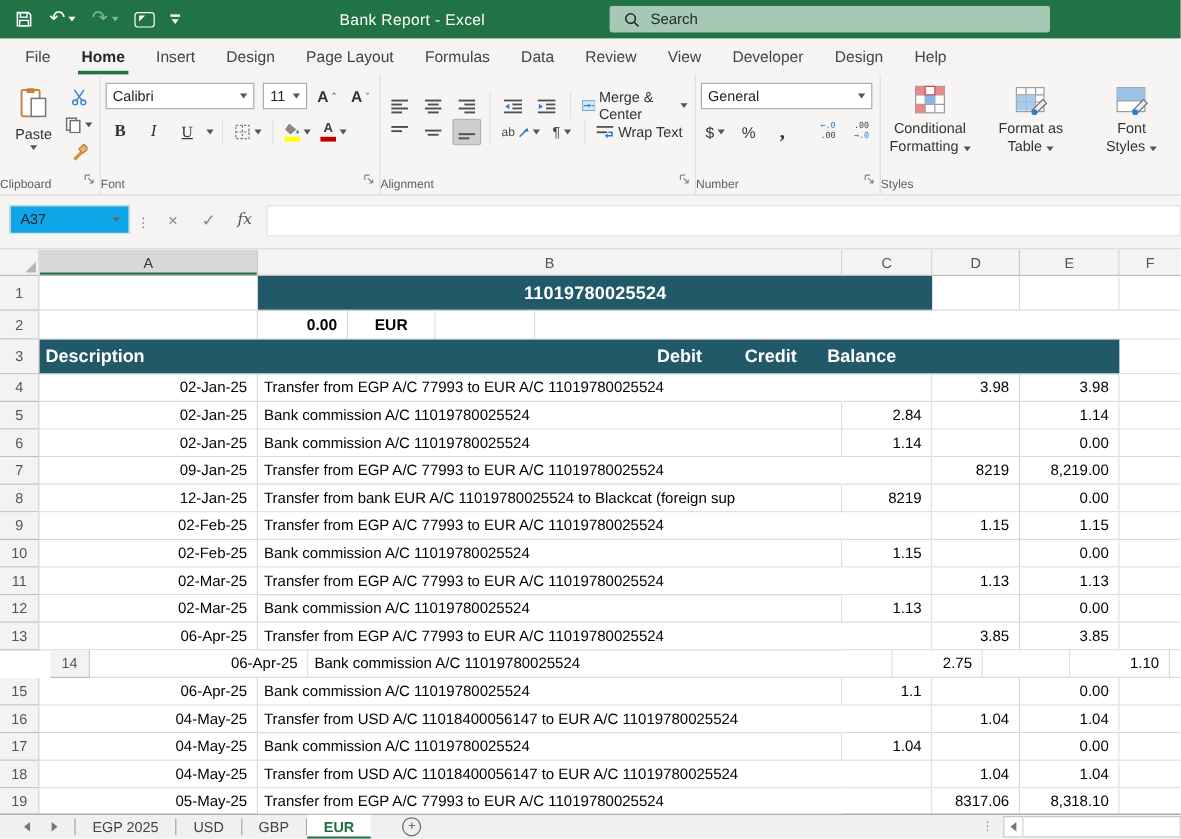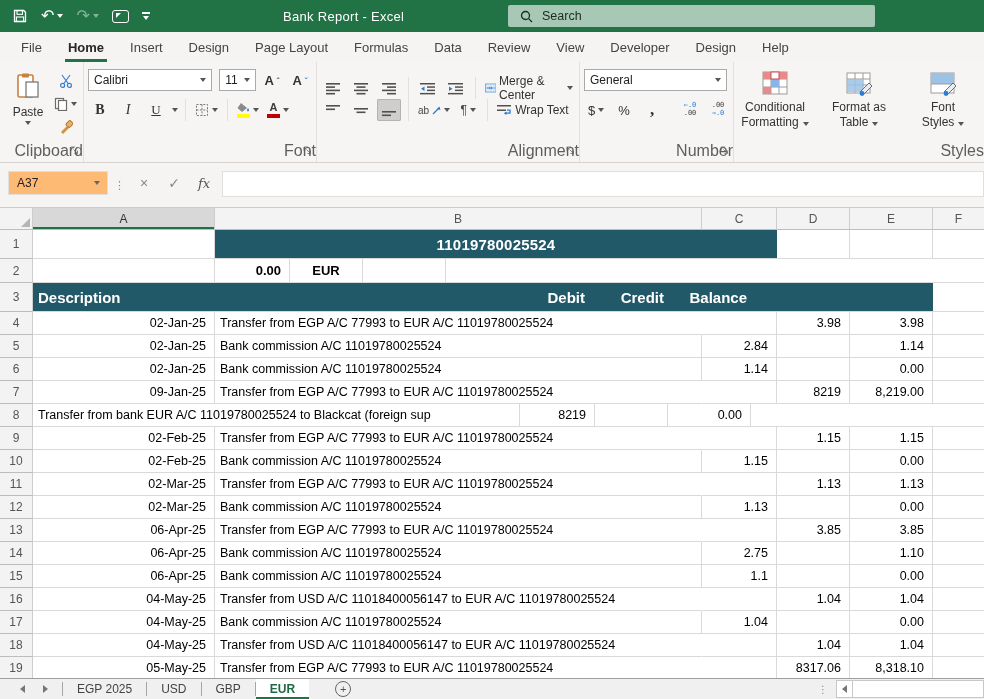--- a/index.html
+++ b/index.html
@@ -22,21 +22,21 @@
              display:flex;align-items:center;gap:10px;padding-left:34px;box-sizing:border-box;color:#1d2b22;font-size:12.5px;cursor:text;}
   .searchbox svg{position:absolute;left:12px;}
   
   .menubar{height:30px;background:#f6f4f2;display:flex;align-items:stretch;padding-left:8px;flex:0 0 30px;}
   .menu-tab{position:relative;display:flex;align-items:center;padding:0 13px;font-size:13px;color:#444;cursor:pointer;}
   .menu-tab.active{color:#262626;font-weight:700;}
   .menu-tab.active::after{content:"";position:absolute;left:10px;right:10px;bottom:0;height:3px;background:var(--green,#217346);}
   
   .ribbon{height:99px;background:#f7f5f3;border-bottom:1px solid #d6d3d0;display:flex;flex:0 0 100px;box-sizing:content-box;}
   .grp{position:relative;border-right:1px solid #e2dfdc;padding:7px 4px 16px;box-sizing:border-box;}
-  .grp-label{position:absolute;bottom:2px;left:0;right:0;text-align:right;font-size:16px;color:#605e5c;}
+  .grp-label{position:absolute;bottom:2px;left:0;right:0;text-align:left;font-size:10px;color:#605e5c;}
   .launcher{position:absolute;bottom:3px;right:4px;cursor:pointer;opacity:.75;}
   .rbtn{display:inline-flex;align-items:center;justify-content:center;gap:3px;height:22px;min-width:20px;padding:0 2px;border-radius:2px;cursor:pointer;color:#333;}
   .rbtn.selected{background:#d0cecc;box-shadow:inset 0 0 0 1px #b5b2af;}
   .rrow{display:flex;align-items:center;gap:4px;}
   .vsep{width:1px;height:22px;background:#e2dfdc;margin:0 3px;}
   .select{background:#fff;border:1px solid #acaaa8;height:22px;display:flex;align-items:center;font-size:12px;color:#222;padding:0 5px;box-sizing:border-box;cursor:pointer;}
   .select .caret{margin-left:auto;color:#555;}
   
   .grp.clipboard{width:97px;display:flex;}
   .paste-btn{display:flex;flex-direction:column;align-items:center;width:48px;cursor:pointer;padding-top:2px;}
@@ -64,21 +64,21 @@
   .numfmt{width:143px;}
   .dec-ico{font-size:7px;line-height:1.1;text-align:center;color:#444;font-family:"DejaVu Sans Mono",monospace;}
   .dec-ico .blue{color:#2b7cd3;}
   .comma{font-size:17px;font-weight:700;font-family:"Liberation Serif",serif;line-height:.6;}
   
   .grp.styles{flex:1;display:flex;justify-content:center;gap:10px;border-right:none;}
   .bigbtn{display:flex;flex-direction:column;align-items:center;width:74px;cursor:pointer;padding-top:1px;}
   .bigbtn .lbl{font-size:12px;color:#333;text-align:center;line-height:1.25;margin-top:3px;}
   
   .formulabar{height:45px;background:#f6f4f2;border-bottom:1px solid #cfcdca;display:flex;align-items:flex-start;padding:8px 0 0 8px;box-sizing:border-box;flex:0 0 45px;gap:6px;}
-  .namebox{width:100px;height:24px;background:#fdba74;border:1px solid #e1dfdd;display:flex;align-items:center;font-size:12px;color:#222;padding-left:8px;box-sizing:border-box;cursor:pointer;}
+  .namebox{width:100px;height:24px;background:#0ea5e9;border:1px solid #e1dfdd;display:flex;align-items:center;font-size:12px;color:#222;padding-left:8px;box-sizing:border-box;cursor:pointer;}
   .namebox .caret{margin-left:auto;margin-right:7px;color:#666;}
   .dots{color:#8a8886;font-size:11px;letter-spacing:1px;align-self:center;margin-top:-8px;}
   .fbtn{width:24px;height:24px;display:flex;align-items:center;justify-content:center;color:#8a8886;font-size:14px;cursor:pointer;}
   .fx{font-family:"DejaVu Serif",serif;font-style:italic;font-size:13px;color:#555;}
   .formula-input{flex:1;height:24px;background:#fff;border:1px solid #e1dfdd;cursor:text;}
   
   .grid{flex:1;background:#fff;overflow:hidden;font-size:12.5px;color:#000;}
   .grow{display:flex;}
   .cell{box-sizing:border-box;border-right:1px solid #d9d9d9;border-bottom:1px solid #d9d9d9;display:flex;align-items:center;overflow:hidden;white-space:nowrap;background:#fff;}
   .cell.flexfill{flex:1;border-right:none;}
@@ -533,20 +533,21 @@
         <div class="hcell rnum" style="flex: 0 0 33px; height: 100%;">7</div>
         <div class="cell right" style="width: 182px; flex: 0 0 182px; height: 100%;">09-Jan-25</div>
         <div class="cell left spill" style="width: 487px; flex: 0 0 487px; height: 100%;">Transfer from EGP A/C 77993 to EUR A/C 11019780025524</div>
         <div class="cell right" style="width: 75px; flex: 0 0 75px; height: 100%;"></div>
         <div class="cell right" style="width: 73px; flex: 0 0 73px; height: 100%;">8219</div>
         <div class="cell right" style="width: 83px; flex: 0 0 83px; height: 100%;">8,219.00</div>
         <div class="cell flexfill" style="height: 100%;"></div>
       </div>
       <div class="grow" style="height: 23px;">
         <div class="hcell rnum" style="flex: 0 0 33px; height: 100%;">8</div>
+        <div class="cell right" style="width: 182px; flex: 0 0 182px; height: 100%;">12-Jan-25</div>
         <div class="cell left" style="width: 487px; flex: 0 0 487px; height: 100%;">Transfer from bank EUR A/C 11019780025524 to Blackcat (foreign sup</div>
         <div class="cell right" style="width: 75px; flex: 0 0 75px; height: 100%;">8219</div>
         <div class="cell right" style="width: 73px; flex: 0 0 73px; height: 100%;"></div>
         <div class="cell right" style="width: 83px; flex: 0 0 83px; height: 100%;">0.00</div>
         <div class="cell flexfill" style="height: 100%;"></div>
       </div>
       <div class="grow" style="height: 23px;">
         <div class="hcell rnum" style="flex: 0 0 33px; height: 100%;">9</div>
         <div class="cell right" style="width: 182px; flex: 0 0 182px; height: 100%;">02-Feb-25</div>
         <div class="cell left spill" style="width: 487px; flex: 0 0 487px; height: 100%;">Transfer from EGP A/C 77993 to EUR A/C 11019780025524</div>
@@ -584,21 +585,21 @@
       </div>
       <div class="grow" style="height: 23px;">
         <div class="hcell rnum" style="flex: 0 0 33px; height: 100%;">13</div>
         <div class="cell right" style="width: 182px; flex: 0 0 182px; height: 100%;">06-Apr-25</div>
         <div class="cell left spill" style="width: 487px; flex: 0 0 487px; height: 100%;">Transfer from EGP A/C 77993 to EUR A/C 11019780025524</div>
         <div class="cell right" style="width: 75px; flex: 0 0 75px; height: 100%;"></div>
         <div class="cell right" style="width: 73px; flex: 0 0 73px; height: 100%;">3.85</div>
         <div class="cell right" style="width: 83px; flex: 0 0 83px; height: 100%;">3.85</div>
         <div class="cell flexfill" style="height: 100%;"></div>
       </div>
-      <div class="grow" style="height: 23px;">
+      <div class="grow" style="height: 23px; padding-left: 42px;">
         <div class="hcell rnum" style="flex: 0 0 33px; height: 100%;">14</div>
         <div class="cell right" style="width: 182px; flex: 0 0 182px; height: 100%;">06-Apr-25</div>
         <div class="cell left" style="width: 487px; flex: 0 0 487px; height: 100%;">Bank commission A/C 11019780025524</div>
         <div class="cell right" style="width: 75px; flex: 0 0 75px; height: 100%;">2.75</div>
         <div class="cell right" style="width: 73px; flex: 0 0 73px; height: 100%;"></div>
         <div class="cell right" style="width: 83px; flex: 0 0 83px; height: 100%;">1.10</div>
         <div class="cell flexfill" style="height: 100%;"></div>
       </div>
       <div class="grow" style="height: 23px;">
         <div class="hcell rnum" style="flex: 0 0 33px; height: 100%;">15</div>

